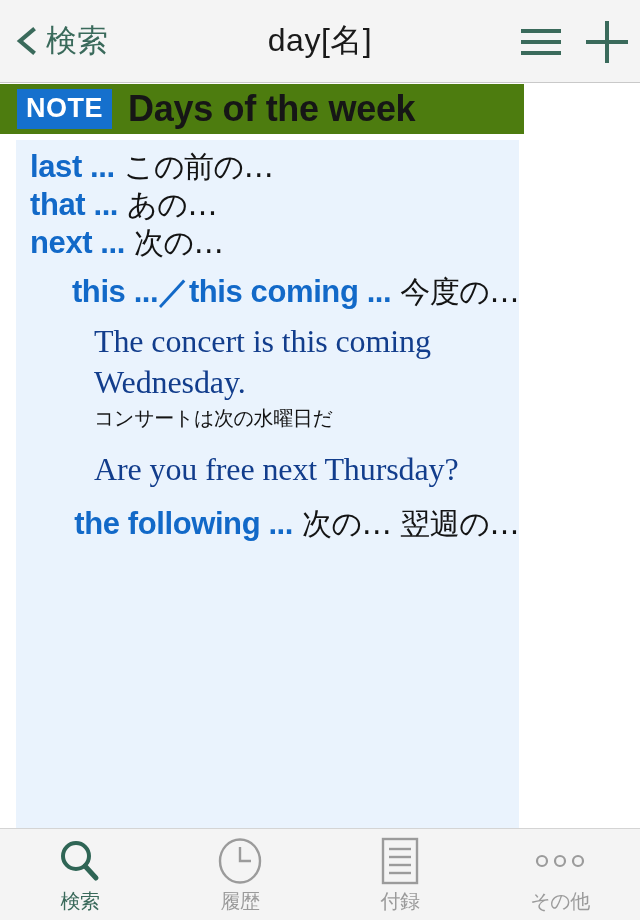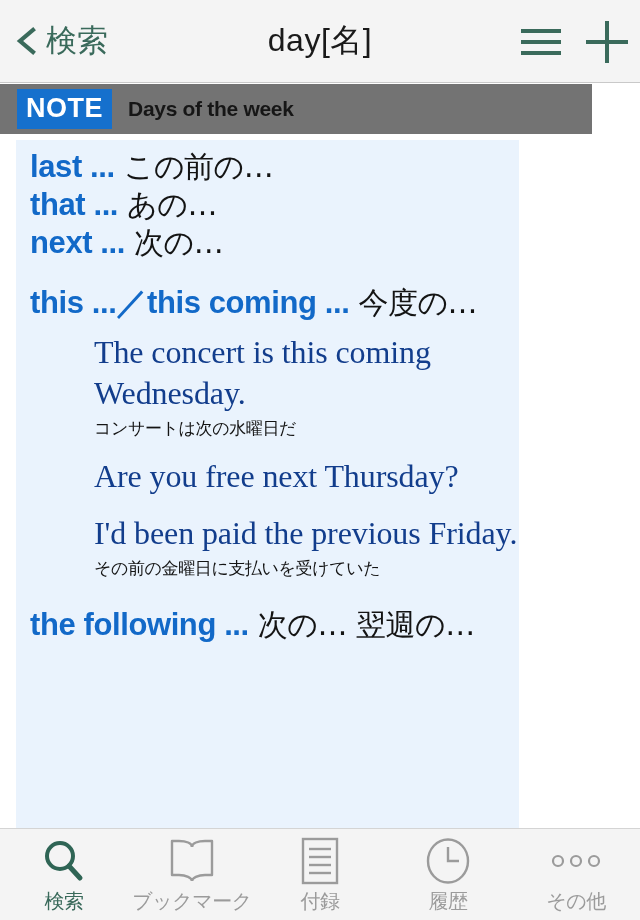--- a/index.html
+++ b/index.html
@@ -81,42 +81,42 @@
     cursor: pointer;
   }
 
   .hamburger { width: 42px; height: 30px; display: block; }
   .plusicon  { width: 44px; height: 44px; display: block; }
 
   
   .note-header {
     position: absolute;
     top: 84px; left: 0;
-    width: 592px;
+    width: 524px;
     height: 50px;
     display: flex;
     align-items: center;
-    background: #737373;
+    background: #4d7c0f;
     padding-left: 17px;
   }
 
   .note-badge {
     background: #1570cd;
     color: #ffffff;
     font-size: 27px;
     font-weight: bold;
     line-height: 1;
     padding: 6px 9px 7px 9px;
     letter-spacing: 0.5px;
     font-family: "Liberation Sans", sans-serif;
   }
 
   .note-title {
     margin-left: 16px;
-    font-size: 21px;
+    font-size: 36px;
     font-weight: bold;
     color: #161616;
     letter-spacing: -0.3px;
   }
 
   
   .content-panel {
     position: absolute;
     top: 140px;
     left: 16px;
@@ -165,28 +165,28 @@
   .ex-en {
     color: #123d8c;
     font-family: "Liberation Serif", "DejaVu Serif", serif;
     font-size: 32px;
     line-height: 1.28;
     letter-spacing: -0.1px;
   }
 
   .ex-ja {
     color: #141414;
-    font-family: Liberation Serif, serif;
-    font-size: 17px;
+    font-family: Liberation Mono, monospace;
+    font-size: 20px;
     line-height: 1.3;
     margin-top: 4px;
     letter-spacing: -0.4px;
   }
 
-  .entry.spaced { margin-top: 29px; }
+  .entry.spaced { margin-top: 18px; text-align: right; }
 
   
   .tabbar {
     position: absolute;
     bottom: 0; left: 0;
     width: 640px;
     height: 92px;
     background: #f4f4f4;
     border-top: 1px solid #d4d4d4;
     display: flex;
@@ -284,24 +284,20 @@
   <div class="example">
     <div class="ex-en">The concert is this coming Wednesday.</div>
     <div class="ex-ja">コンサートは次の水曜日だ</div>
   </div>
 
   <div class="example">
     <div class="ex-en">Are you free next Thursday?</div>
   </div>
 
 
-  <div class="example">
-    <div class="ex-en">I'd been paid the previous Friday.</div>
-    <div class="ex-ja">その前の金曜日に支払いを受けていた</div>
-  </div>
 
   <div class="entry spaced">
     <div class="entry-line">
       <span class="headword">the following ...</span><span class="gloss">次の… 翌週の…</span>
     </div>
   </div>
 
 </div>
 
 <div class="tabbar">
@@ -309,55 +305,46 @@
   <div class="tab active">
     <div class="tab-icon">
       <svg width="46" height="46" viewBox="0 0 46 46">
         <circle cx="19" cy="18" r="13" fill="none" stroke="#2f6555" stroke-width="4"></circle>
         <line x1="28" y1="28" x2="39" y2="40" stroke="#2f6555" stroke-width="5" stroke-linecap="round"></line>
       </svg>
     </div>
     <div class="tab-label">検索</div>
   </div>
 
+
   <div class="tab">
     <div class="tab-icon">
-      <svg width="48" height="44" viewBox="0 0 48 44">
-        <path d="M24 8 C24 4 18 2 11 2 L4 2 L4 36 L11 36 C18 36 24 39 24 42" fill="none" stroke="#9b9b9b" stroke-width="2.4" stroke-linejoin="round"></path>
-        <path d="M24 8 C24 4 30 2 37 2 L44 2 L44 36 L37 36 C30 36 24 39 24 42" fill="none" stroke="#9b9b9b" stroke-width="2.4" stroke-linejoin="round"></path>
-      </svg>
-    </div>
-    <div class="tab-label">ブックマーク</div>
+      <svg width="44" height="46" viewBox="0 0 44 46">
+        <ellipse cx="22" cy="23" rx="20" ry="21.5" fill="none" stroke="#9b9b9b" stroke-width="2.4"></ellipse>
+        <polyline points="22,9 22,23 33,23" fill="none" stroke="#9b9b9b" stroke-width="2.4"></polyline>
+      </svg>
+    </div>
+    <div class="tab-label">履歴</div>
   </div>
 
   <div class="tab">
     <div class="tab-icon">
       <svg width="38" height="48" viewBox="0 0 38 48">
         <rect x="2" y="2" width="34" height="44" fill="none" stroke="#9b9b9b" stroke-width="2.4"></rect>
         <line x1="8" y1="12" x2="30" y2="12" stroke="#9b9b9b" stroke-width="2.4"></line>
         <line x1="8" y1="20" x2="30" y2="20" stroke="#9b9b9b" stroke-width="2.4"></line>
         <line x1="8" y1="28" x2="30" y2="28" stroke="#9b9b9b" stroke-width="2.4"></line>
         <line x1="8" y1="36" x2="30" y2="36" stroke="#9b9b9b" stroke-width="2.4"></line>
       </svg>
     </div>
     <div class="tab-label">付録</div>
   </div>
 
   <div class="tab">
     <div class="tab-icon">
-      <svg width="44" height="46" viewBox="0 0 44 46">
-        <ellipse cx="22" cy="23" rx="20" ry="21.5" fill="none" stroke="#9b9b9b" stroke-width="2.4"></ellipse>
-        <polyline points="22,9 22,23 33,23" fill="none" stroke="#9b9b9b" stroke-width="2.4"></polyline>
-      </svg>
-    </div>
-    <div class="tab-label">履歴</div>
-  </div>
-
-  <div class="tab">
-    <div class="tab-icon">
       <svg width="52" height="20" viewBox="0 0 52 20">
         <circle cx="8" cy="10" r="5" fill="none" stroke="#9b9b9b" stroke-width="2.2"></circle>
         <circle cx="26" cy="10" r="5" fill="none" stroke="#9b9b9b" stroke-width="2.2"></circle>
         <circle cx="44" cy="10" r="5" fill="none" stroke="#9b9b9b" stroke-width="2.2"></circle>
       </svg>
     </div>
     <div class="tab-label">その他</div>
   </div>
 
 </div>

